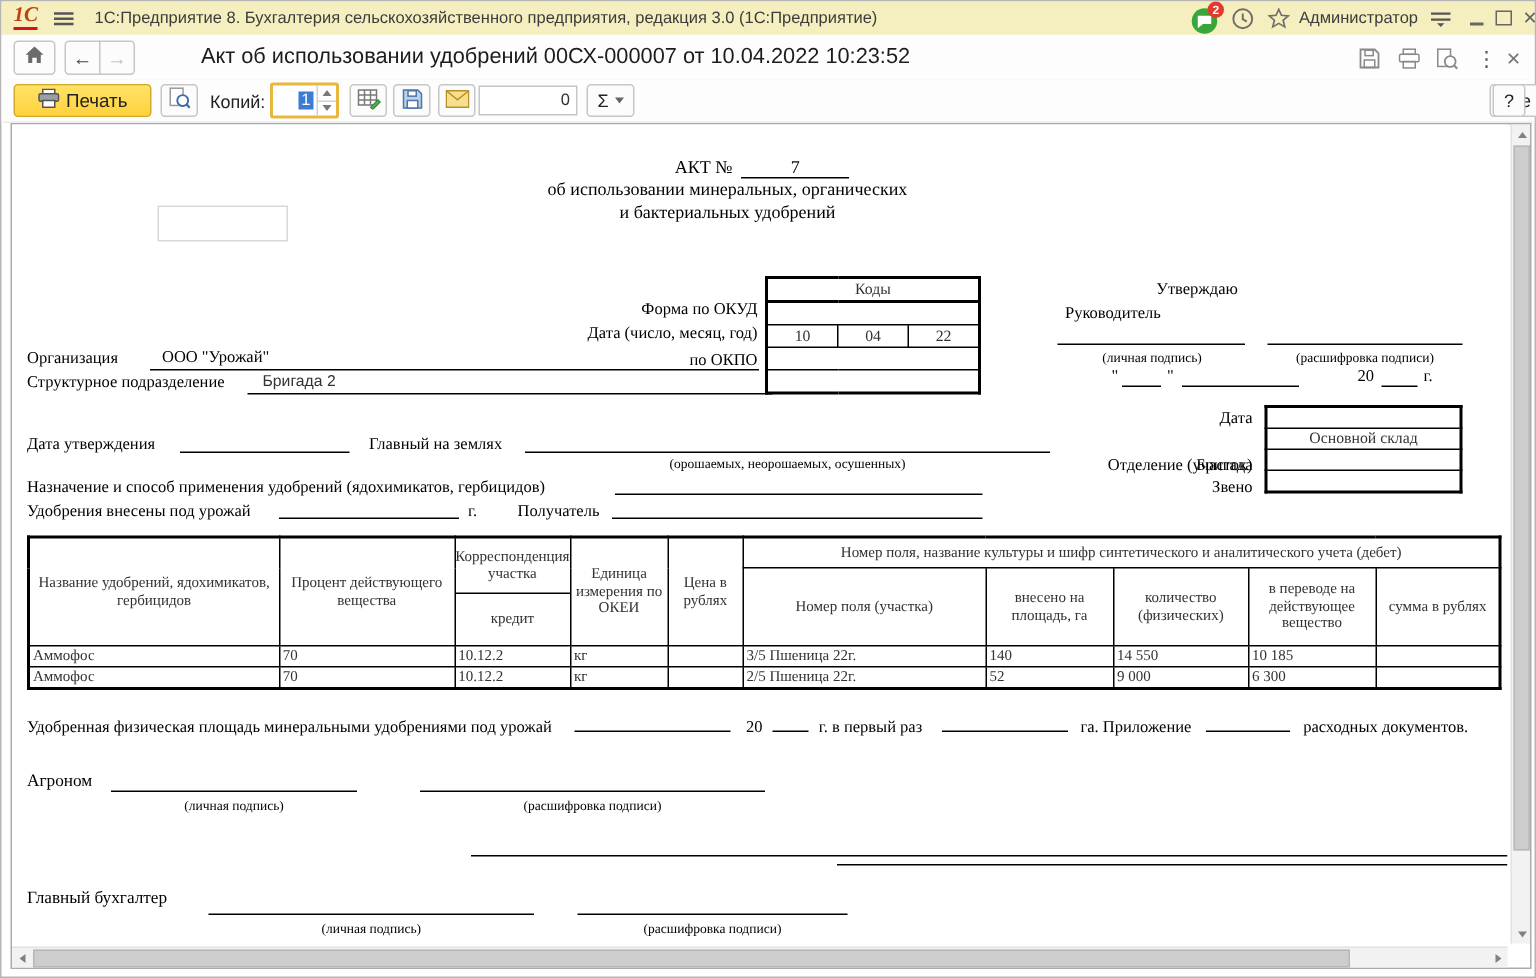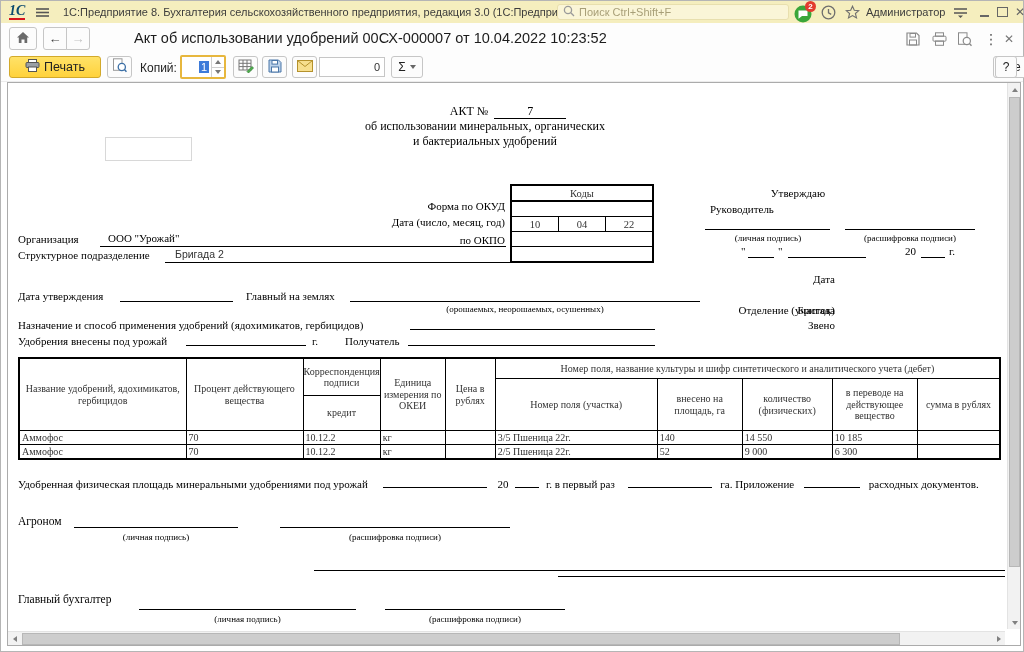--- a/index.html
+++ b/index.html
@@ -4,21 +4,21 @@
 <style>
   html,body{margin:0;padding:0}
   body{width:1024px;height:652px;position:relative;overflow:hidden;background:#fff;
        font-family:"Liberation Sans",sans-serif;color:#333}
   .window{position:absolute;inset:0;border:1px solid #b5b5b5;box-sizing:border-box;background:#fff}
 
   
   .titlebar{position:absolute;left:0;top:0;width:100%;height:22px;background:#f5eebe;
             border-bottom:1px solid #e6dca4}
   .titlebar .abs{position:absolute;top:0;height:22px;display:flex;align-items:center}
-  .logo{font:italic bold 14px "Liberation Serif",serif;color:#0c4a6e;border-bottom:2px solid #d6131c;line-height:14px}
+  .logo{font:italic bold 14px "Liberation Serif",serif;color:#c2410c;border-bottom:2px solid #d6131c;line-height:14px}
   .apptitle{font-size:11px;color:#3c3c3c;white-space:nowrap}
   .searchbox{background:#faf5d7;border:1px solid #e8dfae;border-radius:3px;height:16px;
              display:flex;align-items:center;padding:0 5px;gap:4px;box-sizing:border-box}
   .searchbox .ph{font-size:11px;color:#a89f78;white-space:nowrap}
   .badge{position:absolute;right:-4px;top:-4px;background:#e23b2e;color:#fff;font:bold 8px "Liberation Sans",sans-serif;
          border-radius:50%;width:11px;height:11px;display:flex;align-items:center;justify-content:center}
   .username{font-size:11px;color:#3c3c3c}
   .winbtn{color:#666;font-size:11px;display:flex;align-items:center;justify-content:center;width:16px;height:16px;cursor:default}
   .minbar{display:inline-block;width:9px;height:2px;background:#666;margin-top:7px}
   .maxbox{display:inline-block;width:9px;height:8px;border:1.5px solid #666}
@@ -100,29 +100,20 @@
         <span class="logo">1С</span>
       </div>
     <div class="abs" style="left:34px">
       <svg width="15" height="11">
           <line x1="1" y1="2" x2="14" y2="2" stroke="#555" stroke-width="1.6"></line>
           <line x1="1" y1="5.5" x2="14" y2="5.5" stroke="#555" stroke-width="1.6"></line>
           <line x1="1" y1="9" x2="14" y2="9" stroke="#555" stroke-width="1.6"></line>
         </svg>
     </div>
     <div class="abs apptitle" style="left:62px">1С:Предприятие 8. Бухгалтерия сельскохозяйственного предприятия, редакция 3.0  (1С:Предприятие)</div>
-    <div class="abs" style="left:556px;top:3px;height:16px">
-        <div class="searchbox" style="width:232px;height:16px">
-      <span><svg width="12" height="12">
-              <circle cx="5" cy="5" r="3.6" fill="none" stroke="#9a9a9a" stroke-width="1.3"></circle>
-              <line x1="7.8" y1="7.8" x2="11" y2="11" stroke="#9a9a9a" stroke-width="1.3"></line>
-            </svg></span>
-      <span class="ph">Поиск Ctrl+Shift+F</span>
-    </div>
-      </div>
     <div class="abs" style="left:793px;top:2px">
       <span style="position:relative;display:inline-block;width:18px;height:18px">
         <svg width="18" height="18">
             <circle cx="9" cy="9" r="8.5" fill="#3aa63a"></circle>
             <path d="M4.5 5.5 h9 v5.5 h-5.5 l-3.5 2.8z" fill="#fff"></path>
           </svg>
         <i class="badge">2</i>
       </span>
     </div>
     <div class="abs" style="left:820px">
@@ -310,20 +301,36 @@
 
       <div class="t" style="left:10px;top:150px">Организация</div>
       <div class="ul t" style="left:92px;top:149px;width:398px;height:14px;padding-left:8px">ООО "Урожай"</div>
       <div class="t" style="left:10px;top:166px">Структурное подразделение</div>
       <div class="ul" style="left:157px;top:165px;width:340px;height:14px;font:10.5px 'Liberation Sans',sans-serif;padding-left:10px;position:absolute">Бригада 2</div>
 
       <div class="t trr" style="left:640px;top:190px;width:187px">Дата</div>
       <div class="t trr" style="left:640px;top:221px;width:187px">Отделение (участок)</div>
       <div class="t trr" style="left:640px;top:221px;width:187px">Бригада</div>
       <div class="t trr" style="left:640px;top:236px;width:187px">Звено</div>
+      <table class="sidebox">
+        <tbody>
+            <tr>
+              <td></td>
+            </tr>
+        <tr>
+              <td>Основной склад</td>
+            </tr>
+        <tr>
+              <td></td>
+            </tr>
+        <tr>
+              <td></td>
+            </tr>
+      </tbody>
+        </table>
 
       <div class="t" style="left:10px;top:207px">Дата утверждения</div>
       <div class="ul" style="left:112px;top:204px;width:113px;height:14px"></div>
       <div class="t" style="left:238px;top:207px">Главный на землях</div>
       <div class="ul" style="left:342px;top:204px;width:350px;height:14px"></div>
       <div class="t" style="left:10px;top:236px">Назначение и способ применения удобрений (ядохимикатов, гербицидов)</div>
 
       <div class="t t9 tc" style="left:342px;top:221px;width:350px">(орошаемых, неорошаемых, осушенных)</div>
       <div class="ul" style="left:402px;top:232px;width:245px;height:14px"></div>
       <div class="t" style="left:10px;top:252px">Удобрения внесены под урожай</div>
@@ -343,21 +350,21 @@
             <col style="width:85px">
             <col style="width:90px">
             <col style="width:85px">
             <col style="width:83px">
         </colgroup>
         <thead>
           <tr class="h1">
             <th rowspan="2">Название удобрений, ядохимикатов, гербицидов</th>
             <th rowspan="2">Процент действующего вещества</th>
             <th rowspan="2" class="corr">
-              <div class="corr-top">Корреспонденция подписи</div>
+              <div class="corr-top">Корреспонденция участка</div>
               <div class="corr-bot">кредит</div>
             </th>
             <th rowspan="2">Единица измерения по ОКЕИ</th>
             <th rowspan="2">Цена в рублях</th>
             <th colspan="5">Номер поля, название культуры и шифр синтетического и аналитического учета (дебет)</th>
           </tr>
           <tr class="h2">
             <th>Номер поля (участка)</th>
             <th>внесено на площадь, га</th>
             <th>количество (физических)</th>

